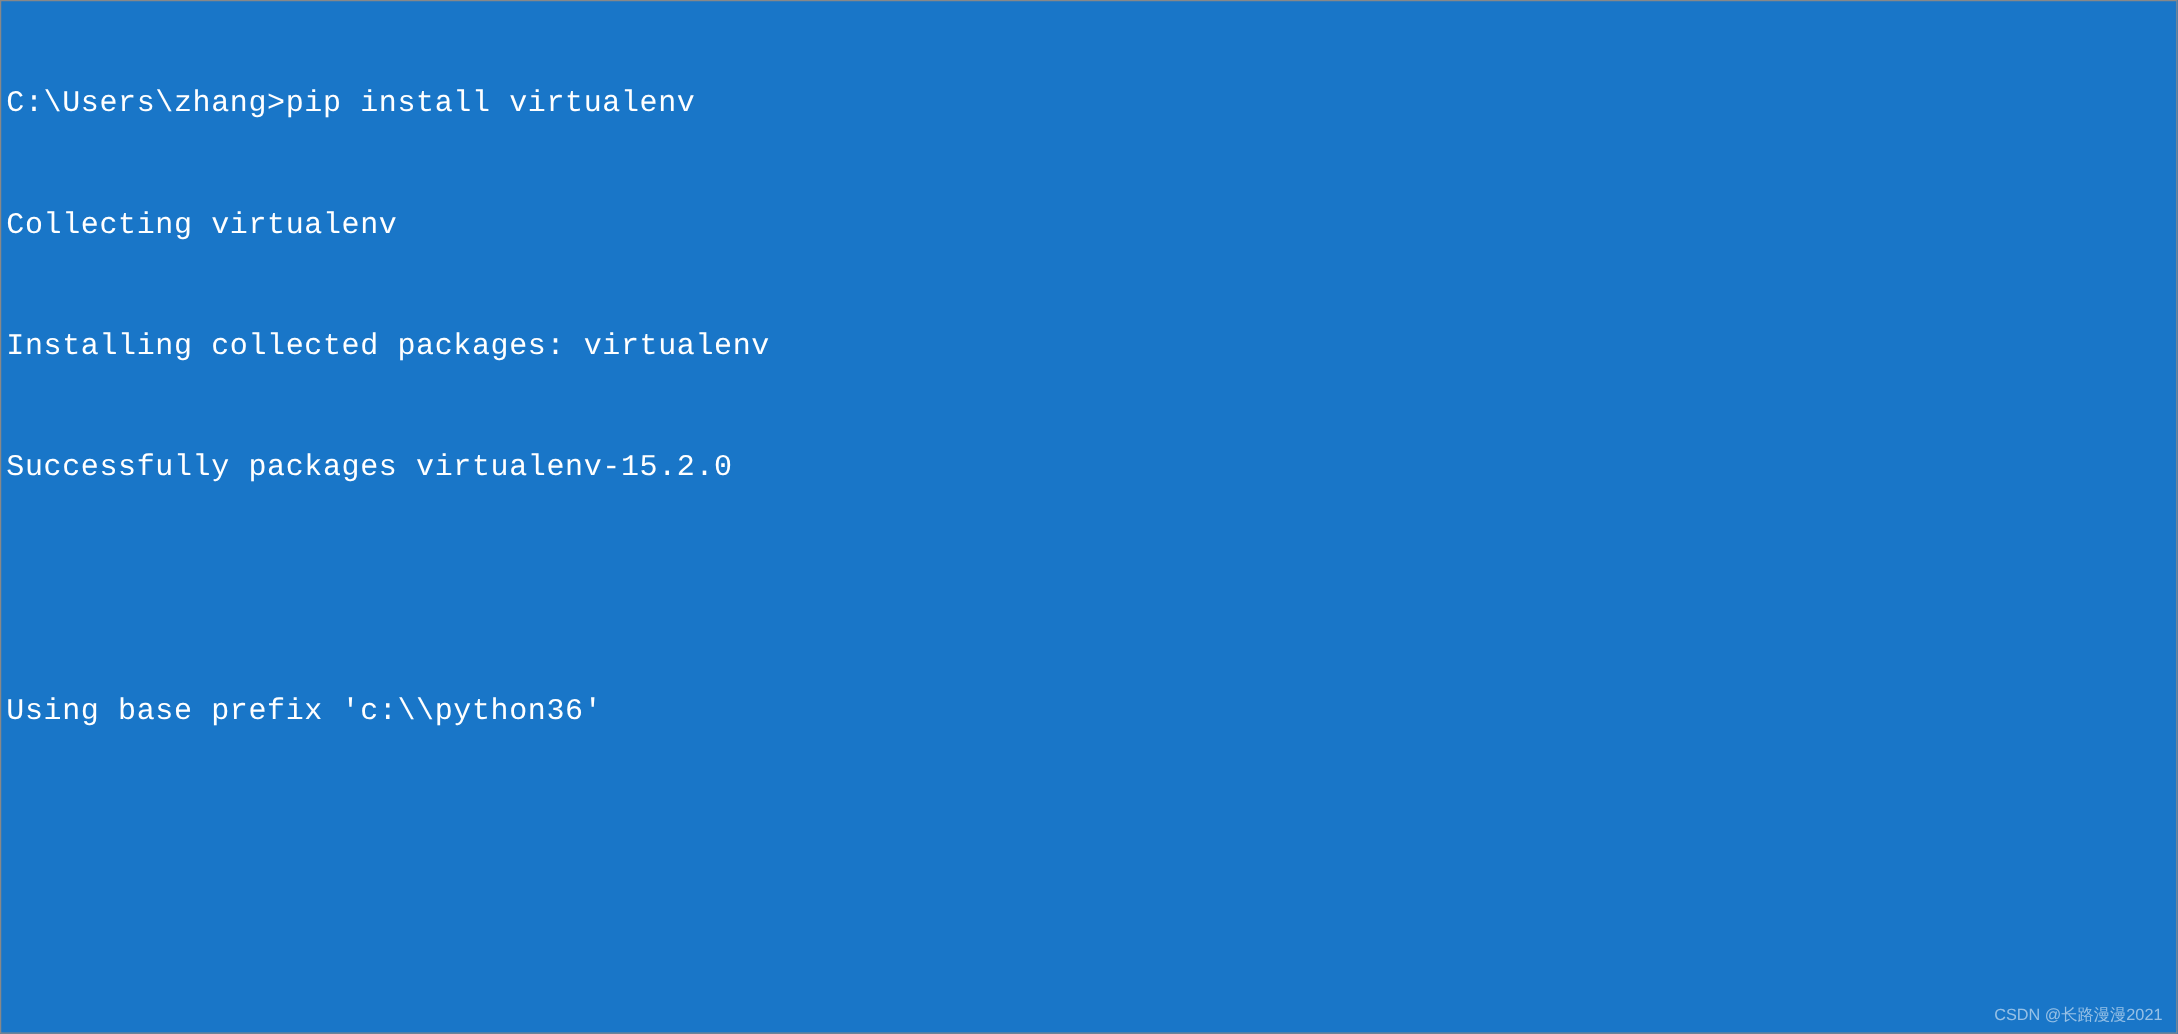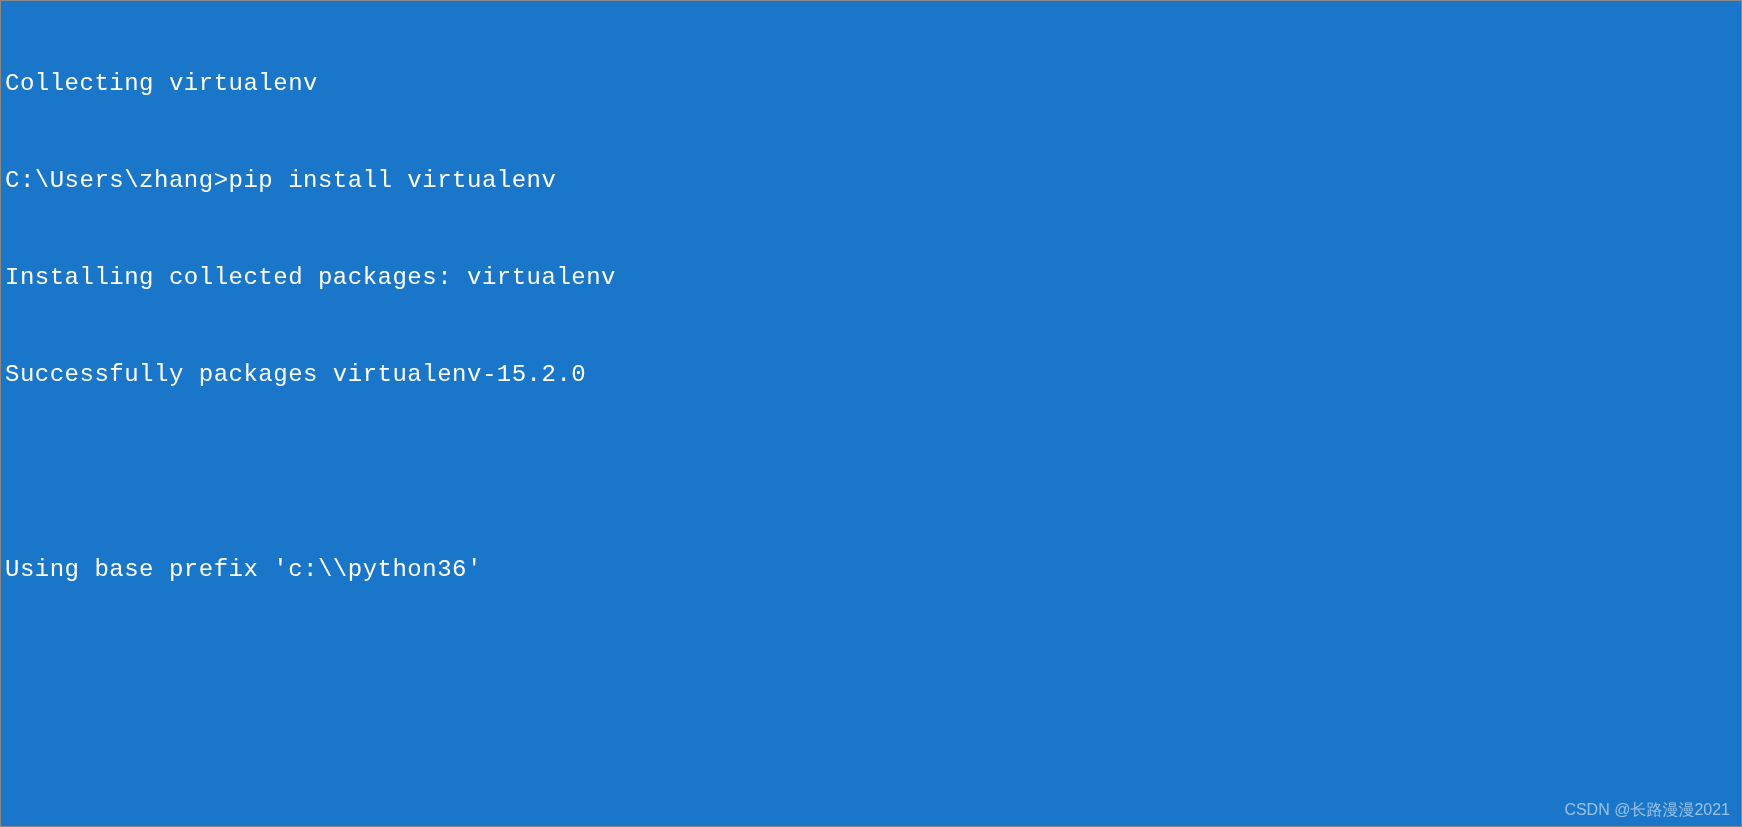--- a/index.html
+++ b/index.html
@@ -25,31 +25,31 @@
     }
     .line {
       display: block;
       min-height: 1.35em;
     }
     .watermark {
       position: absolute;
       right: 12px;
       bottom: 6px;
       font-family: Arial, sans-serif;
-      font-size: 16px;
+      font-size: 13px;
       color: rgba(255,255,255,0.55);
       letter-spacing: 0;
     }
   </style>
 </head>
 <body>
 
 <div class="terminal">
+  <span class="line">C:\Users\zhang&gt;pip install virtualenv</span>
   <span class="line">Collecting virtualenv</span>
-  <span class="line">C:\Users\zhang&gt;pip install virtualenv</span>
   <span class="line">Installing collected packages: virtualenv</span>
   <span class="line">Successfully packages virtualenv-15.2.0</span>
   <span class="line"></span>
   <span class="line">Using base prefix 'c:\\python36'</span>
   
   
   
   
   
   

